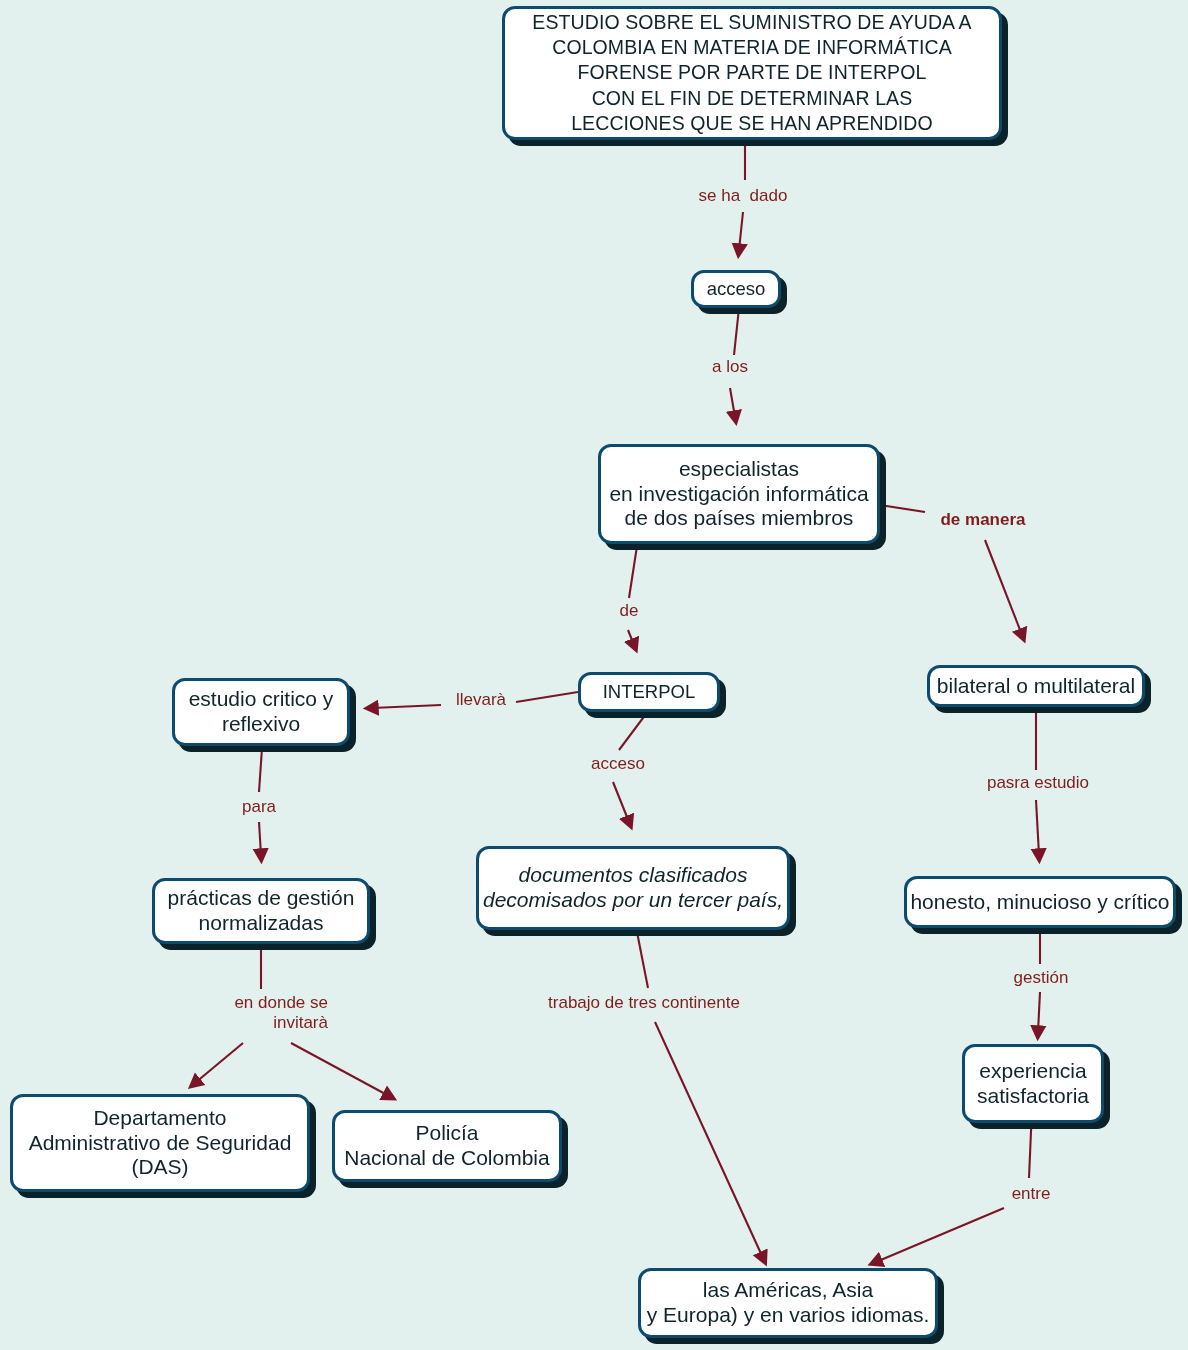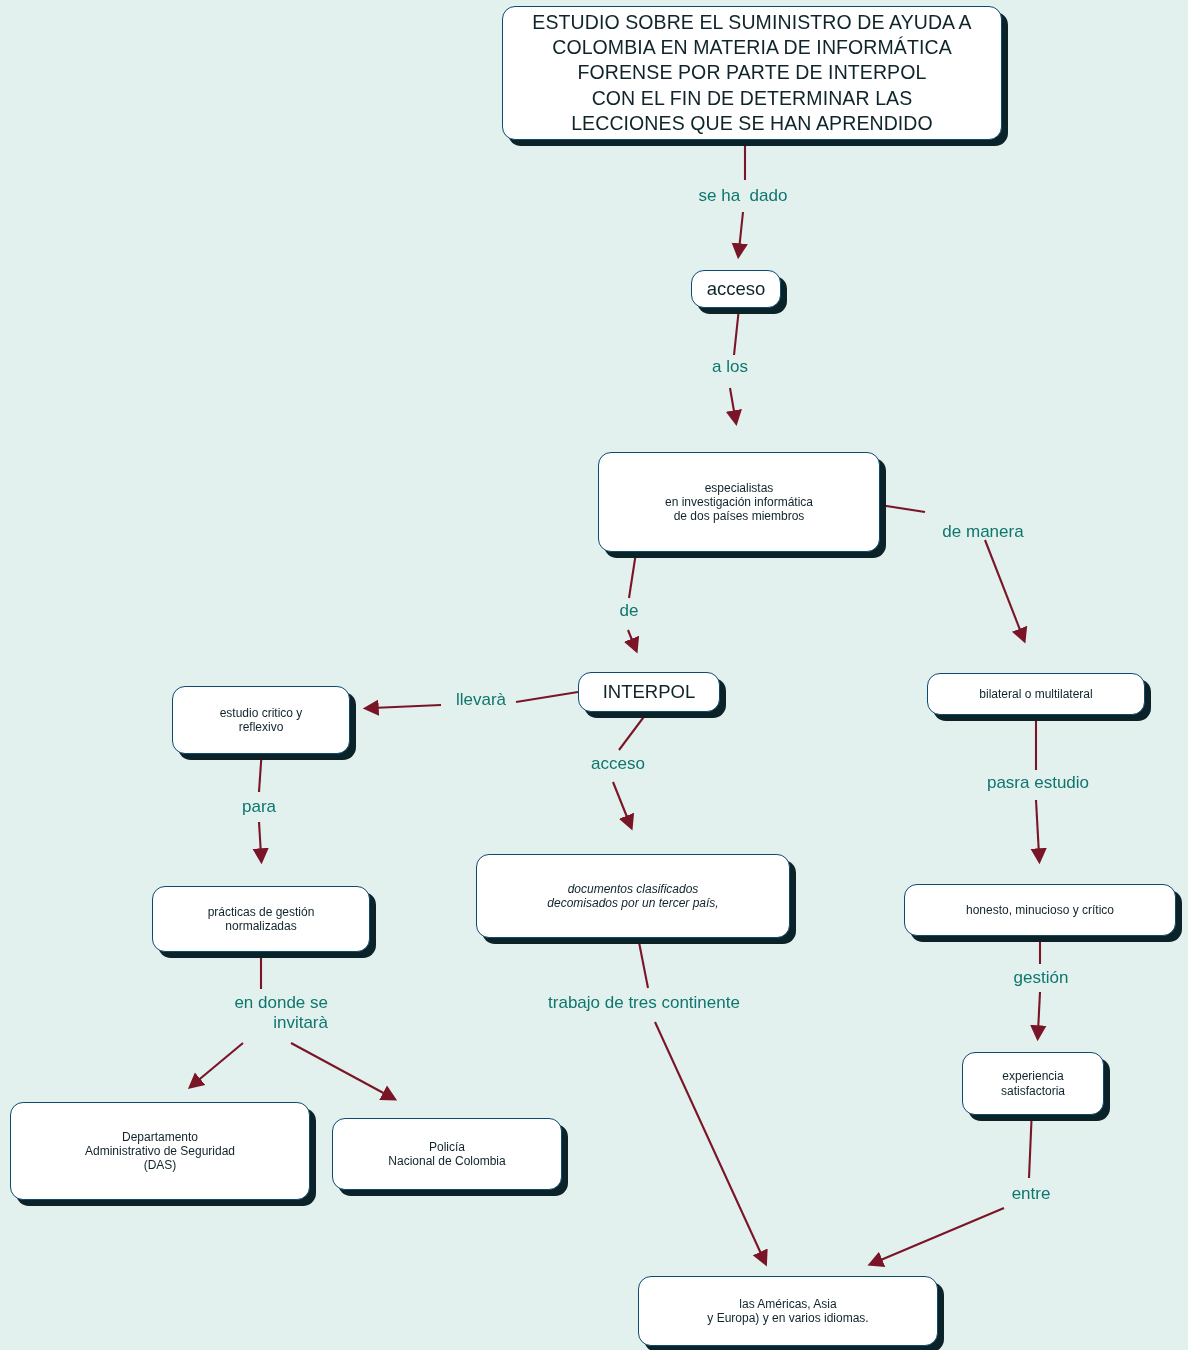--- a/index.html
+++ b/index.html
@@ -24,43 +24,43 @@
     left: 0;
     top: 0;
     width: 1188px;
     height: 1350px;
     pointer-events: none;
   }
   .node {
     position: absolute;
     box-sizing: border-box;
     background: #ffffff;
-    border: 1px solid #0c4a6e;
+    border: 3px solid #0c4a6e;
     border-radius: 13px;
     color: #10242b;
     display: flex;
     align-items: center;
     justify-content: center;
     text-align: center;
     line-height: 1.18;
     box-shadow: 6px 6px 0 0 #0b2228;
     z-index: 5;
     padding: 8px 8px;
     white-space: pre;
   }
   .node.title {
     font-size: 19.5px;
     letter-spacing: 0.1px;
     line-height: 1.30;
   }
-  .node.n17 { font-size: 12px; margin-top: 8px; }
+  .node.n17 { font-size: 21px; }
   .node.n18 { font-size: 18.5px; }
   .edge-label {
     position: absolute;
-    color: #0f766e;
+    color: #7f1d1d;
     font-size: 17px;
     line-height: 1.16;
     text-align: center;
     white-space: pre;
     z-index: 6;
     background: transparent;
   }
 </style>
 </head>
 <body>
@@ -136,40 +136,40 @@
 reflexivo</div>
 
   <div class="node n17" style="left:476px; top:846px; width:314px; height:84px;font-style:italic;">documentos clasificados
 decomisados por un tercer país,</div>
 
   <div class="node n17" style="left:904px; top:876px; width:272px; height:52px;">honesto, minucioso y crítico</div>
 
   <div class="node n17" style="left:152px; top:878px; width:218px; height:66px;">prácticas de gestión
 normalizadas</div>
 
-  <div class="node n17" style="left:962px; top:1044px; width:142px; height:63px;">experiencia
+  <div class="node n17" style="left:962px; top:1044px; width:142px; height:79px;">experiencia
 satisfactoria</div>
 
   <div class="node n17" style="left:10px; top:1094px; width:300px; height:98px;">Departamento
 Administrativo de Seguridad
 (DAS)</div>
 
   <div class="node n17" style="left:332px; top:1110px; width:230px; height:72px;">Policía
 Nacional de Colombia</div>
 
   <div class="node n17" style="left:638px; top:1268px; width:300px; height:70px;">las Américas, Asia
 y Europa) y en varios idiomas.</div>
 
   <div class="edge-label" style="left:683px; top:186px; width:120px;">se ha  dado</div>
 
   <div class="edge-label" style="left:695px; top:357px; width:70px;">a los</div>
 
   <div class="edge-label" style="left:608px; top:601px; width:42px;">de</div>
 
-  <div class="edge-label" style="left:928px; top:522px; width:110px;">de manera</div>
+  <div class="edge-label" style="left:928px; top:510px; width:110px;font-weight:bold;">de manera</div>
 
   <div class="edge-label" style="left:443px; top:690px; width:76px;">llevarà</div>
 
   <div class="edge-label" style="left:581px; top:754px; width:74px;">acceso</div>
 
   <div class="edge-label" style="left:973px; top:773px; width:130px;">pasra estudio</div>
 
   <div class="edge-label" style="left:231px; top:797px; width:56px;">para</div>
 
   <div class="edge-label" style="left:1004px; top:968px; width:74px;">gestión</div>

